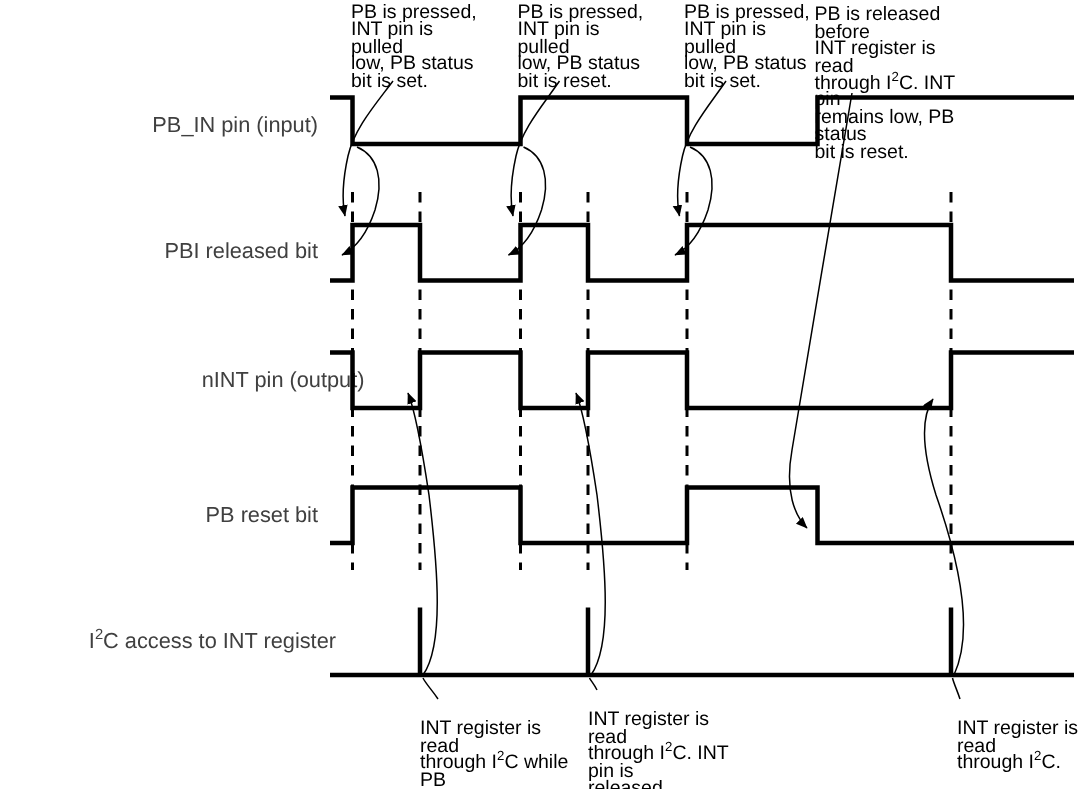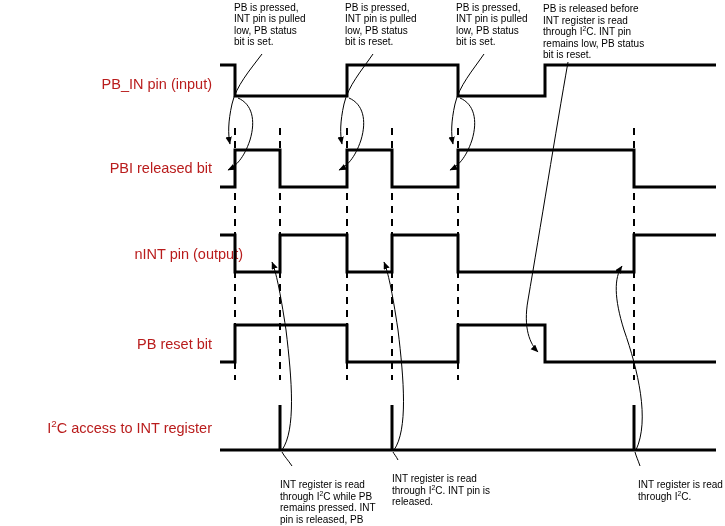--- a/index.html
+++ b/index.html
@@ -1,21 +1,21 @@
 <!DOCTYPE html>
 <html><head>
 <meta charset="utf-8">
 <title>Timing Diagram</title>
 <style>
   html,body{margin:0;padding:0;background:#ffffff;}
   body{width:725px;height:526px;position:relative;overflow:hidden;
        font-family:"Liberation Sans","DejaVu Sans",sans-serif;color:#000;}
   #diagram{position:absolute;left:0;top:0;width:725px;height:526px;}
-  .ann{position:absolute;font-size:10px;line-height:11.4px;color:#000;white-space:pre-line;}
-  .rowlabel{position:absolute;font-size:14.5px;color:#b91c1c;text-align:right;white-space:nowrap;}
+  .ann{position:absolute;font-size:13px;line-height:11.4px;color:#000;white-space:pre-line;}
+  .rowlabel{position:absolute;font-size:14.5px;color:#404040;text-align:right;white-space:nowrap;}
   sup{font-size:0.68em;vertical-align:super;line-height:0;}
   svg{display:block;}
   .wave{fill:none;stroke:#000;stroke-width:3;stroke-linecap:butt;stroke-linejoin:miter;}
   .dash{stroke:#000;stroke-width:2;stroke-dasharray:7 6;fill:none;}
   .arrowline{fill:none;stroke:#000;stroke-width:1;}
 </style>
 </head>
 <body>
 
 <div class="rowlabel" style="left:0;top:76px;width:212px;">
@@ -23,21 +23,21 @@
 </div>
 <div class="rowlabel" style="left:0;top:160px;width:212px;">
   <span>PBI released bit</span>
 </div>
 <div class="rowlabel" style="left:0;top:246px;width:212px;padding-left:31px;">
   <span>nINT pin (output)</span>
 </div>
 <div class="rowlabel" style="left:0;top:336px;width:212px;">
   <span>PB reset bit</span>
 </div>
-<div class="rowlabel" style="left:0;top:420px;width:212px;">
+<div class="rowlabel" style="left:12px;top:420px;width:212px;">
   <span id="i2c-label">I<sup>2</sup>C access to INT register</span>
 </div>
 
 <div class="ann" style="left:234px;top:2px;width:86px;">PB is pressed,
 INT pin is pulled
 low, PB status
 bit is set.</div>
 <div class="ann" style="left:345px;top:2px;width:86px;">PB is pressed,
 INT pin is pulled
 low, PB status

